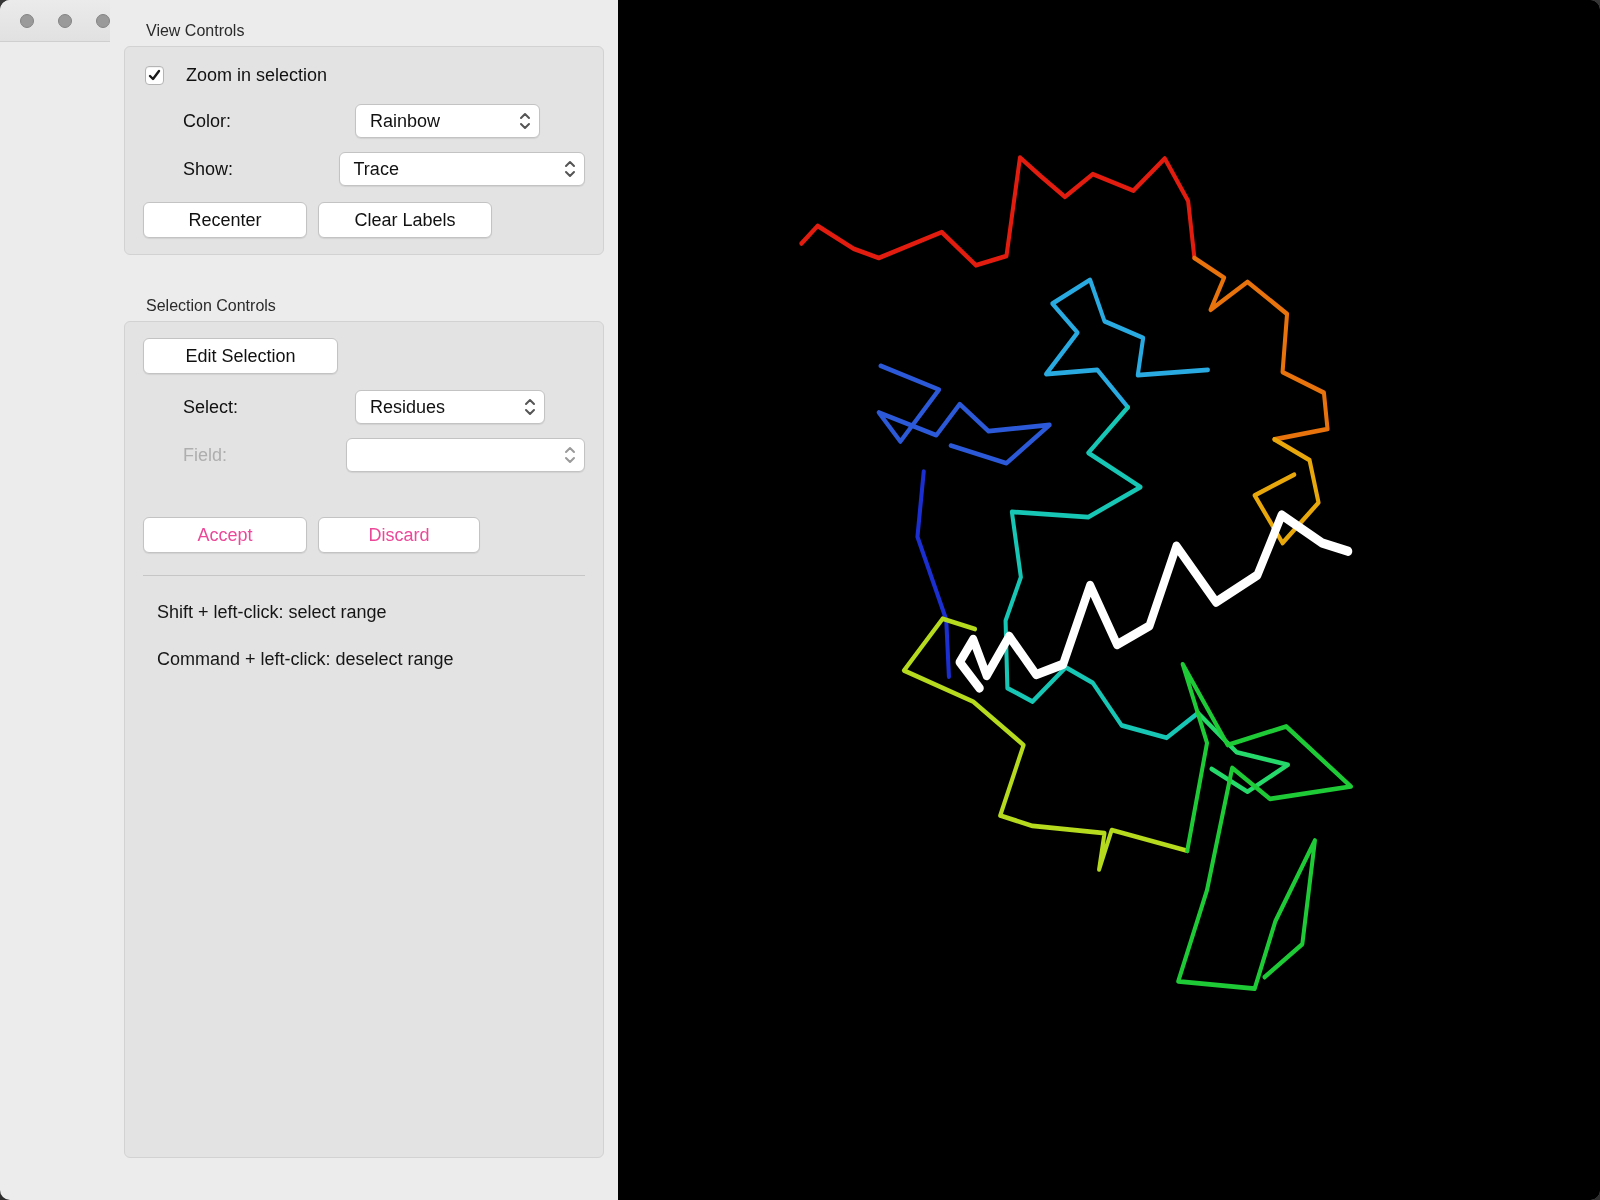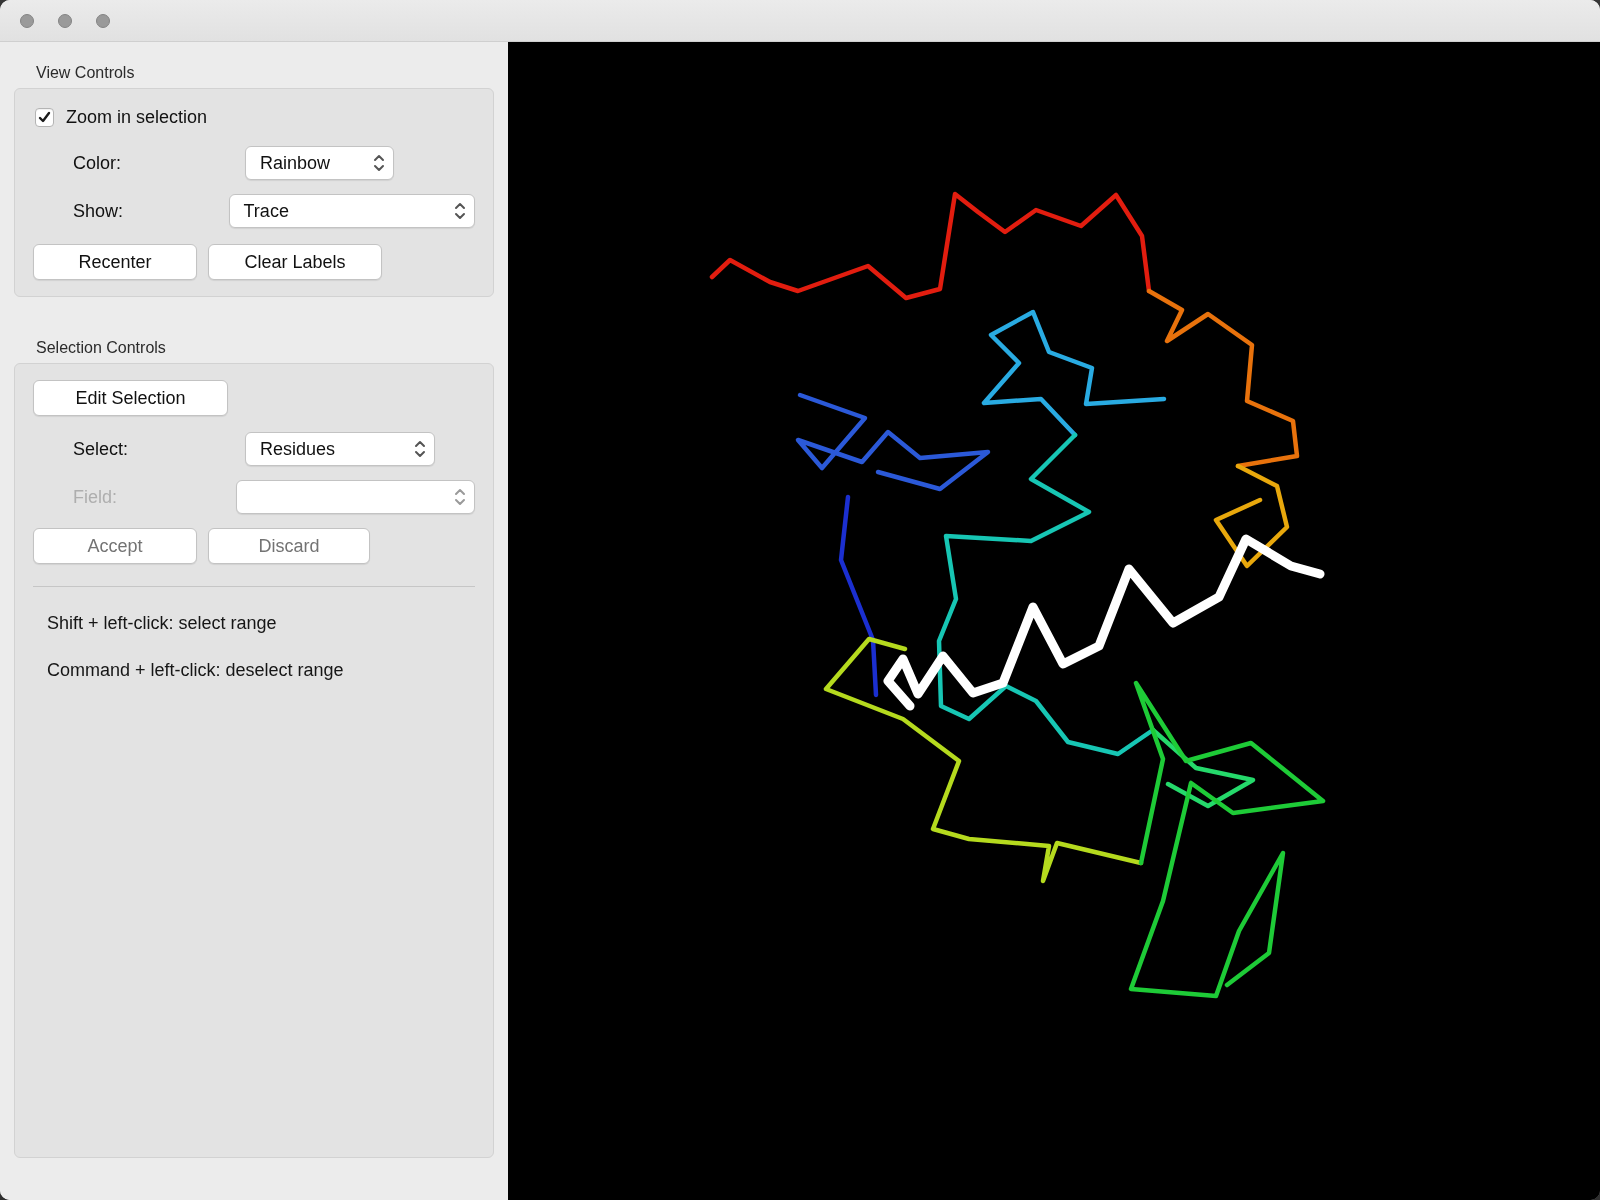--- a/index.html
+++ b/index.html
@@ -3,21 +3,21 @@
 <meta charset="utf-8">
 <style>
   * { box-sizing: border-box; }
   html, body { margin: 0; padding: 0; background: #3a3a3a; }
   body { width: 1600px; height: 1200px; font-family: "Liberation Sans", sans-serif; }
 
   .window {
     width: 1600px; height: 1200px;
     border-radius: 10px; overflow: hidden;
     background: #ececec;
-    display: flex; flex-direction: column;
+    display: flex; flex-direction: row;
     box-shadow: 0 20px 60px rgba(0,0,0,.5);
   }
 
   
   .titlebar {
     height: 42px; flex: 0 0 42px;
     background: linear-gradient(#ebebeb, #e1e1e1);
     border-bottom: 1px solid #cfcfcf;
     display: flex; align-items: center;
     padding-left: 20px; gap: 24px;
@@ -50,21 +50,21 @@
   .groupbox {
     background: #e3e3e3;
     border: 1px solid #d2d2d2;
     border-radius: 6px;
     padding: 16px 18px;
   }
   .groupbox.selection { flex: 1; margin-bottom: 0; }
   .spacer { height: 34px; flex: 0 0 34px; }
 
   
-  .checkbox-row { display: flex; align-items: center; gap: 12px; margin: 2px 0 18px 2px; cursor: default; }
+  .checkbox-row { display: flex; align-items: center; gap: 22px; margin: 2px 0 18px 2px; cursor: default; }
   .checkbox {
     width: 19px; height: 19px; border-radius: 4px;
     background: #ffffff; border: 1px solid #b4b4b4;
     display: inline-flex; align-items: center; justify-content: center;
     box-shadow: inset 0 1px 1px rgba(0,0,0,.06);
   }
   .checkbox svg { display: none; }
   .checkbox.checked svg { display: block; }
   .checkbox-label { font-size: 18px; color: #111; }
 
@@ -85,28 +85,28 @@
 
   .btn-row { display: flex; gap: 11px; margin-top: 16px; }
   .btn {
     height: 36px; background: #ffffff;
     border: 1px solid #c3c3c3; border-radius: 6px;
     font-family: "Liberation Sans", sans-serif;
     font-size: 18px; color: #111;
     box-shadow: 0 1px 1px rgba(0,0,0,.08);
     padding: 0 10px;
   }
-  .btn.disabled { color: #737373; }
+  .btn.disabled { color: #ec4899; margin-top: 31px; }
 
   .divider { border: none; border-top: 1px solid #c6c6c6; margin: 22px 0 8px 0; }
 
   .help-line { font-size: 18px; color: #161616; margin: 26px 0 0 14px; }
 
   
-  .w-color   { width: 149px; }
+  .w-color   { width: 185px; }
   .w-show    { width: 270px; text-align: right; }
   .w-select  { width: 190px; }
   .w-field   { width: 250px; }
   .w-recenter{ width: 164px; }
   .w-clear   { width: 174px; }
   .w-edit    { width: 195px; margin-bottom: 16px; }
   .w-accept  { width: 164px; }
   .w-discard { width: 162px; }
 </style>
 </head>

